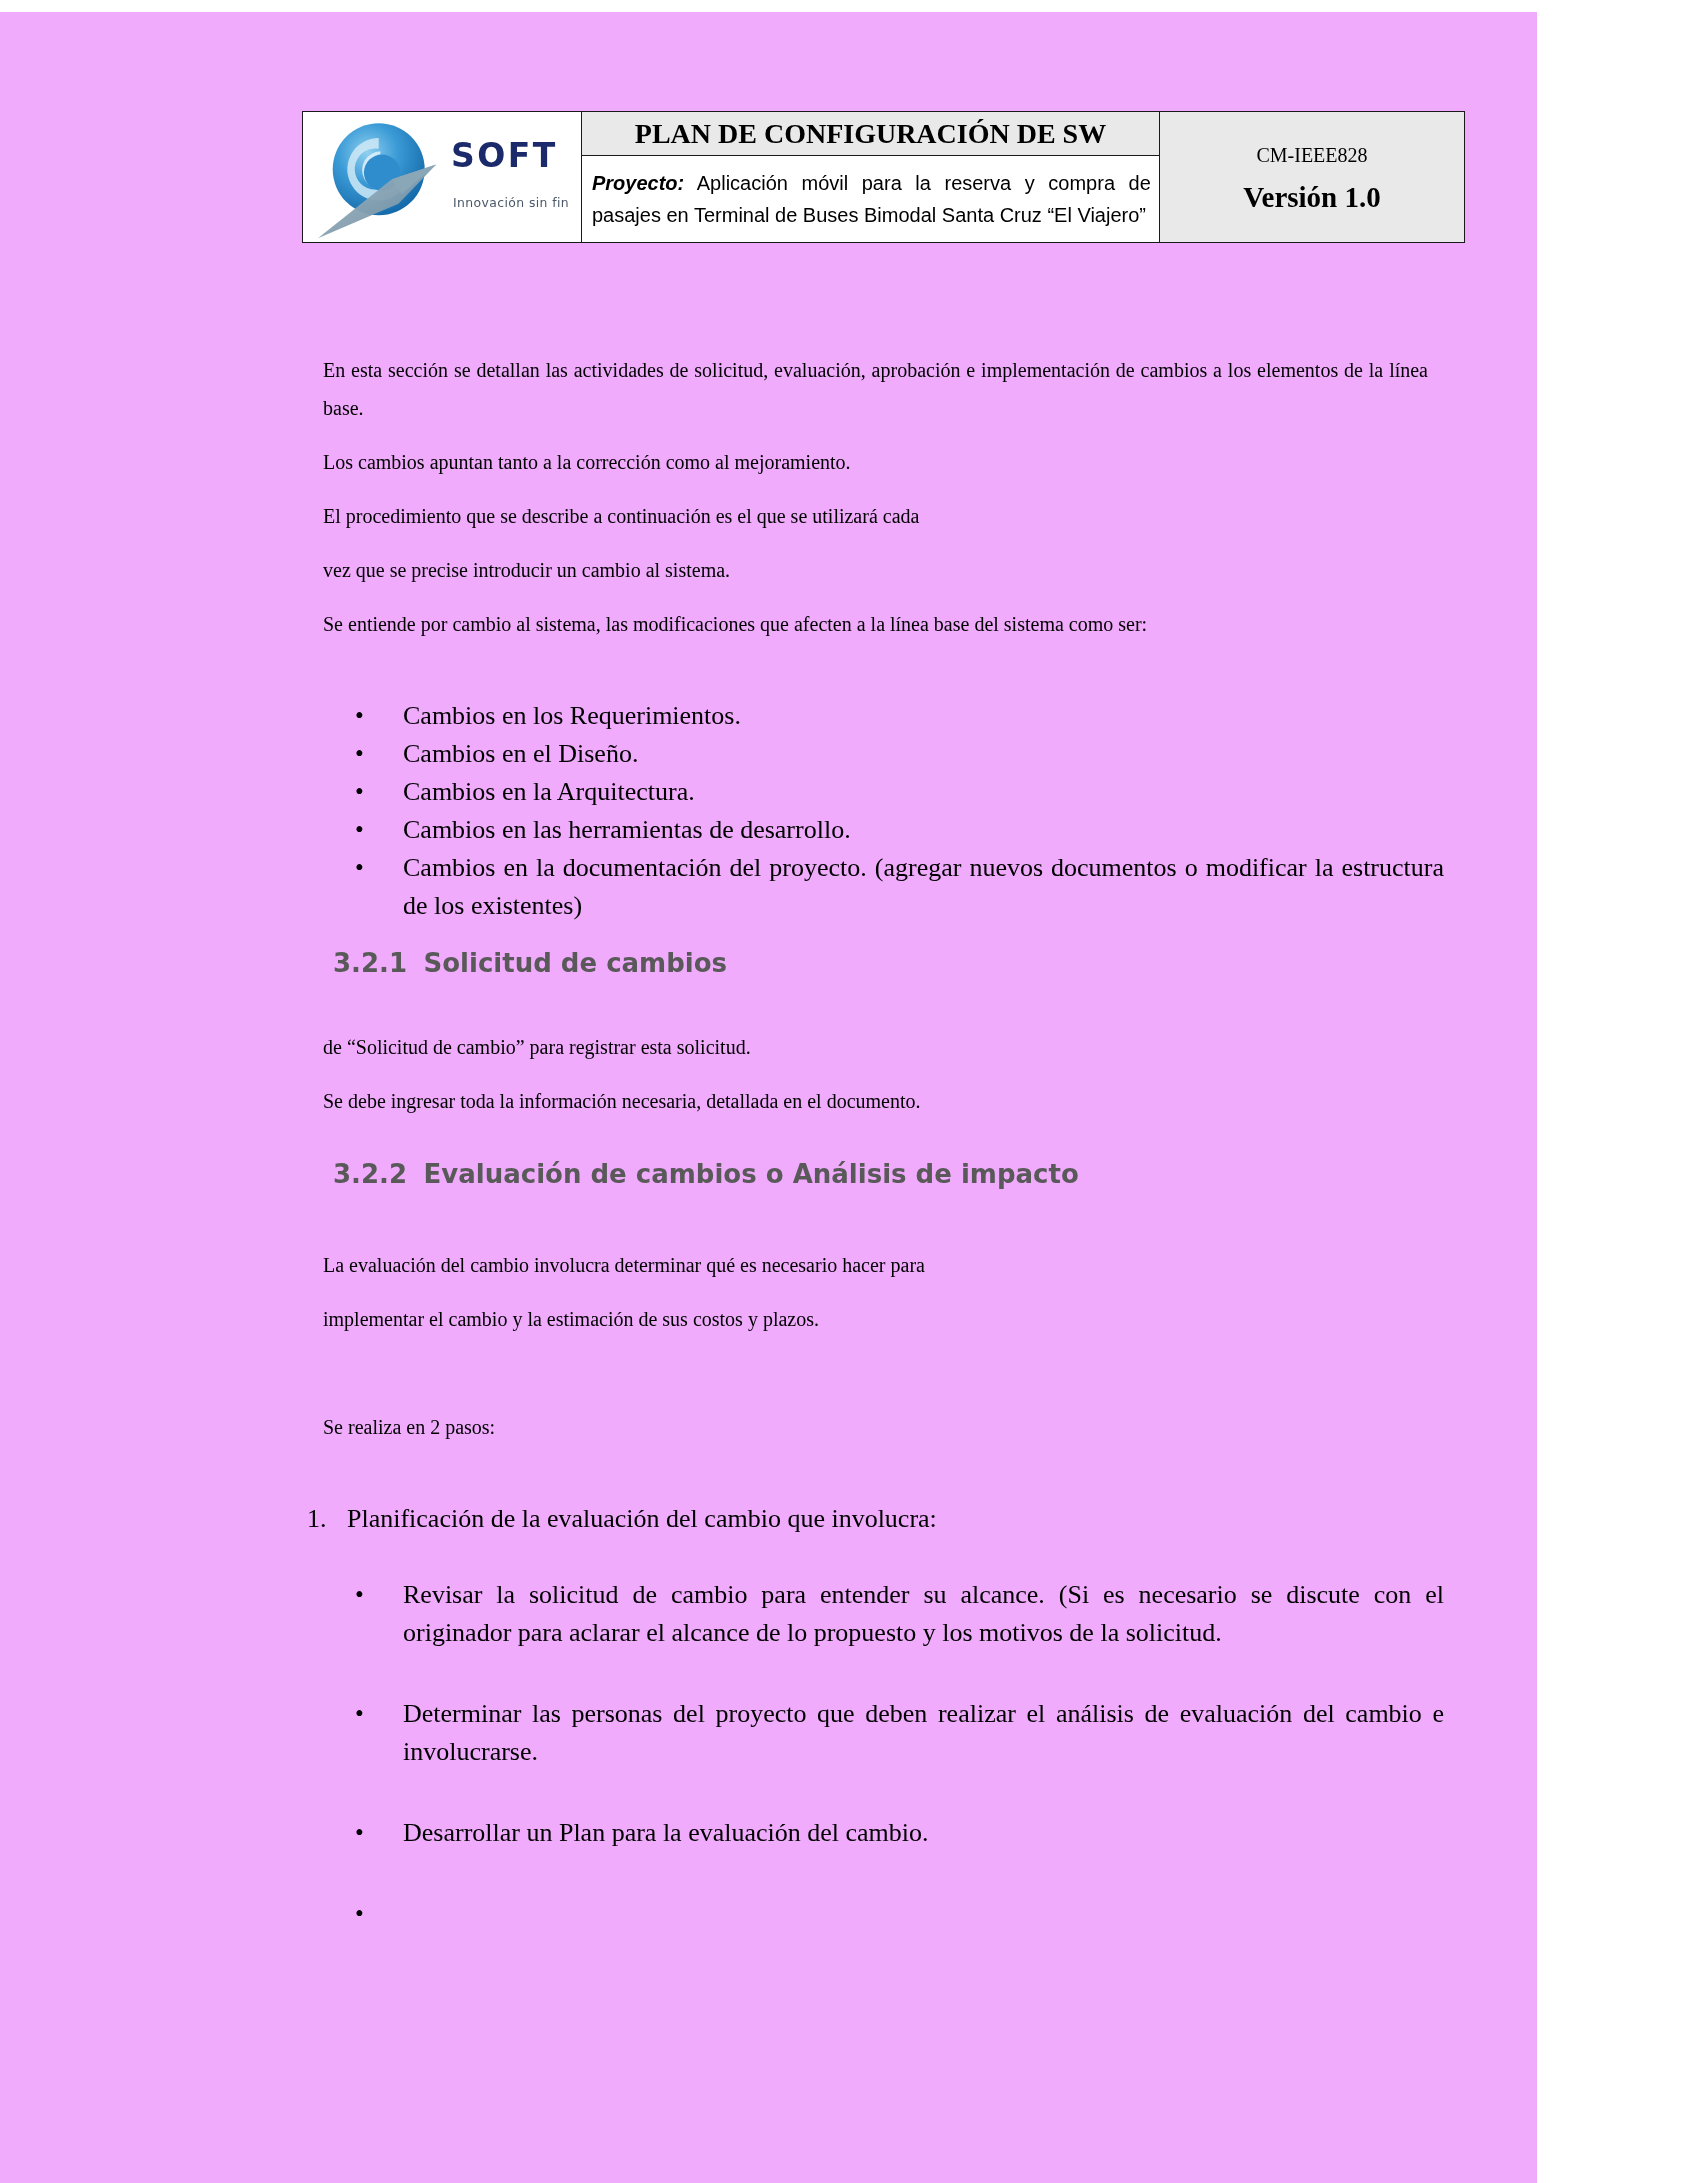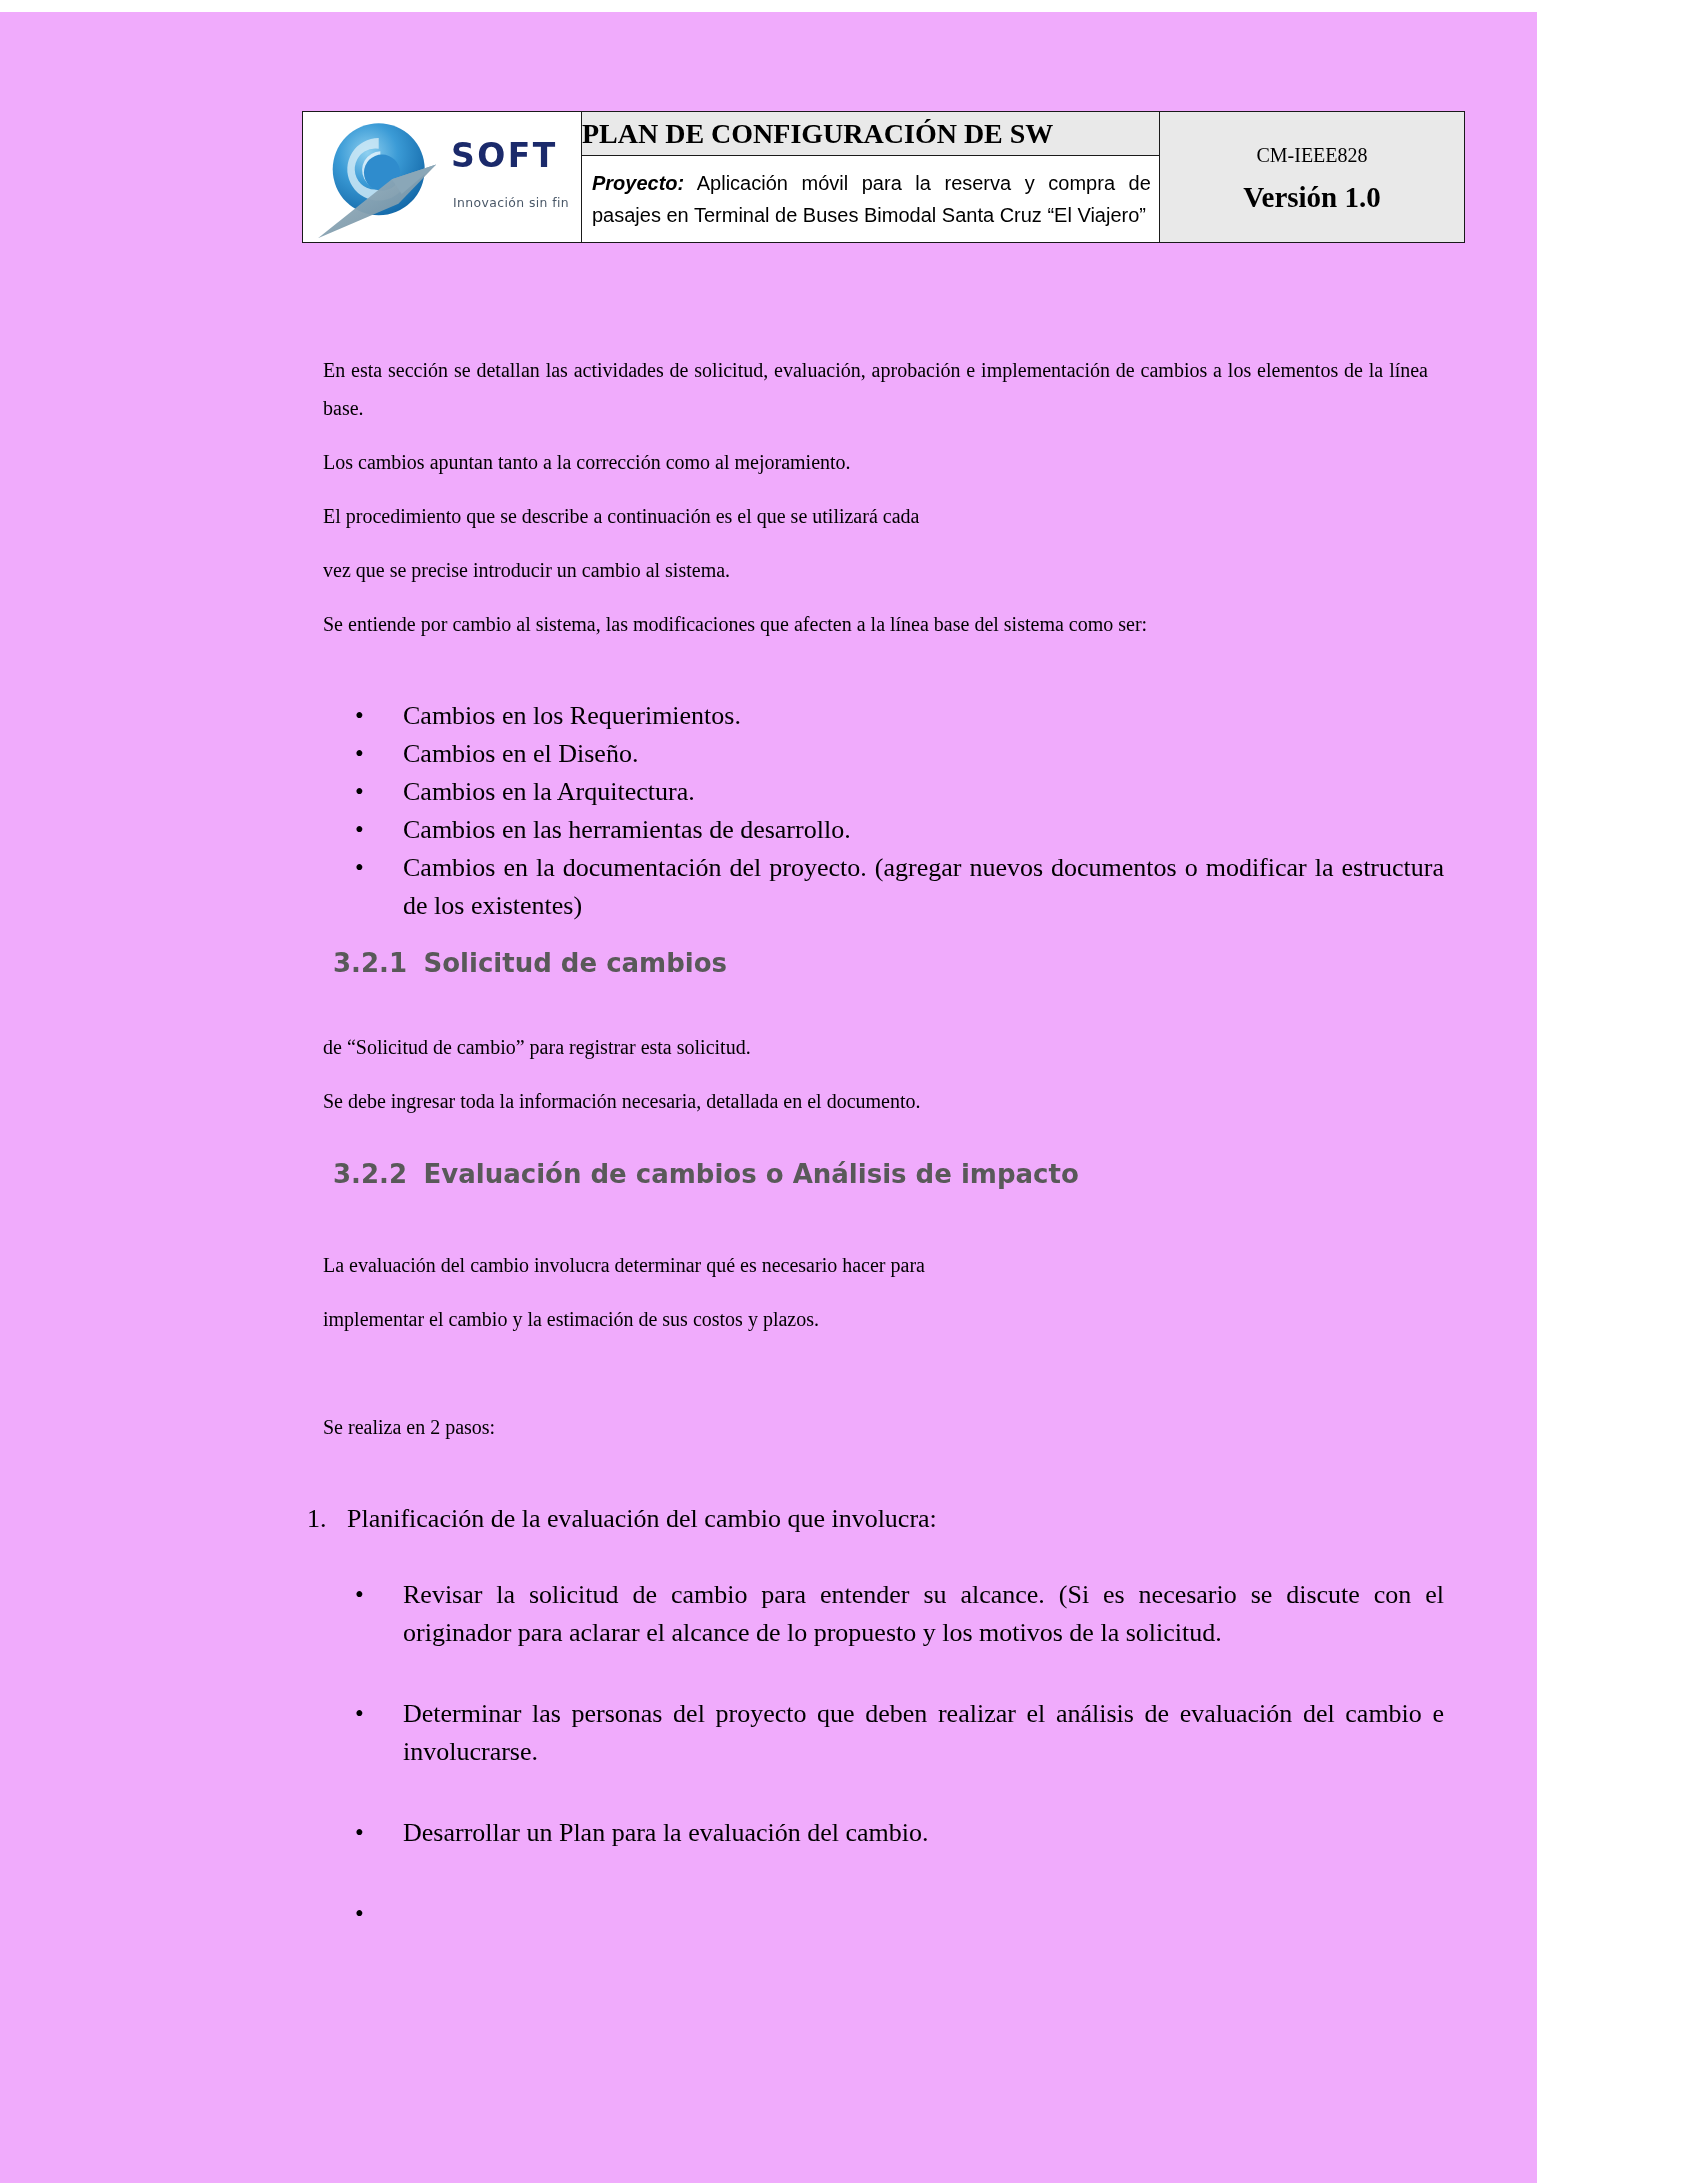--- a/index.html
+++ b/index.html
@@ -42,20 +42,21 @@
     width: 278px;
     height: 130px;
     background: #ffffff;
     text-align: center;
     position: relative;
   }
   .cell-title {
     width: 577px;
     height: 43px;
     background: #e9e9e9;
+    text-align: center;
   }
   .cell-project {
     width: 577px;
     background: #ffffff;
     padding: 6.6px 8.2px 6.6px 10px !important;
     vertical-align: top;
   }
   .cell-code {
     width: 304px;
     background: #e9e9e9;

